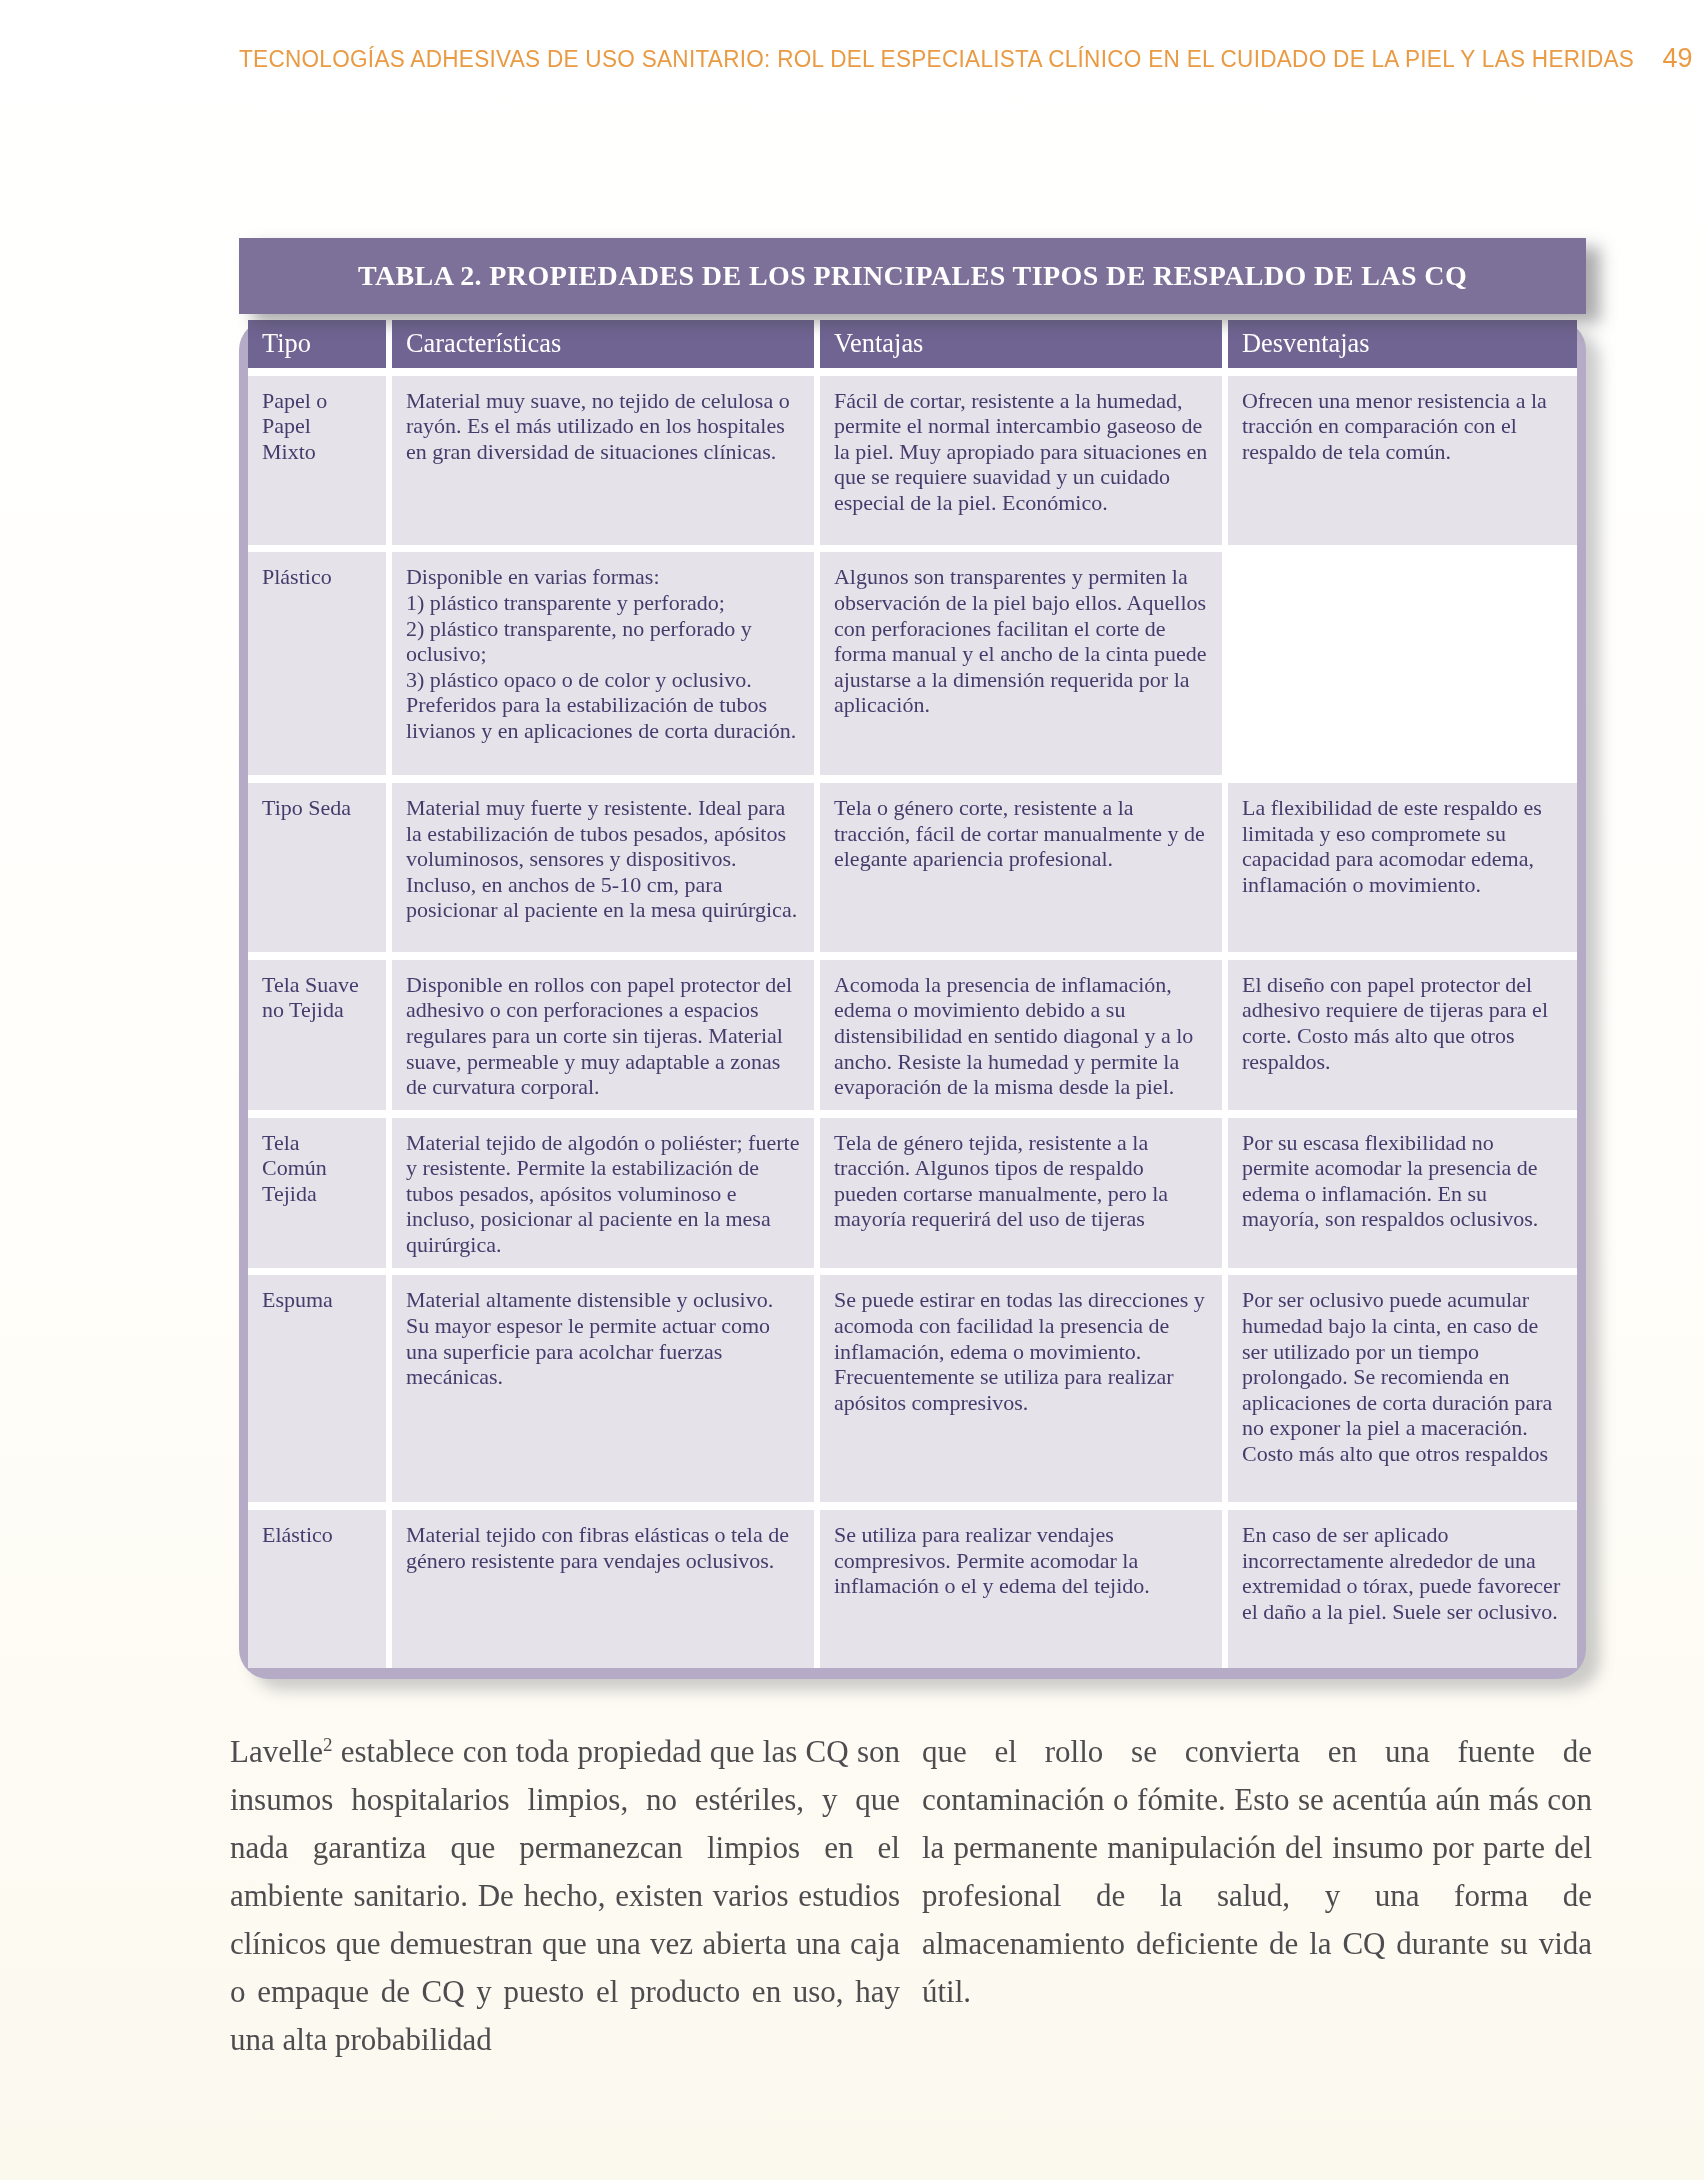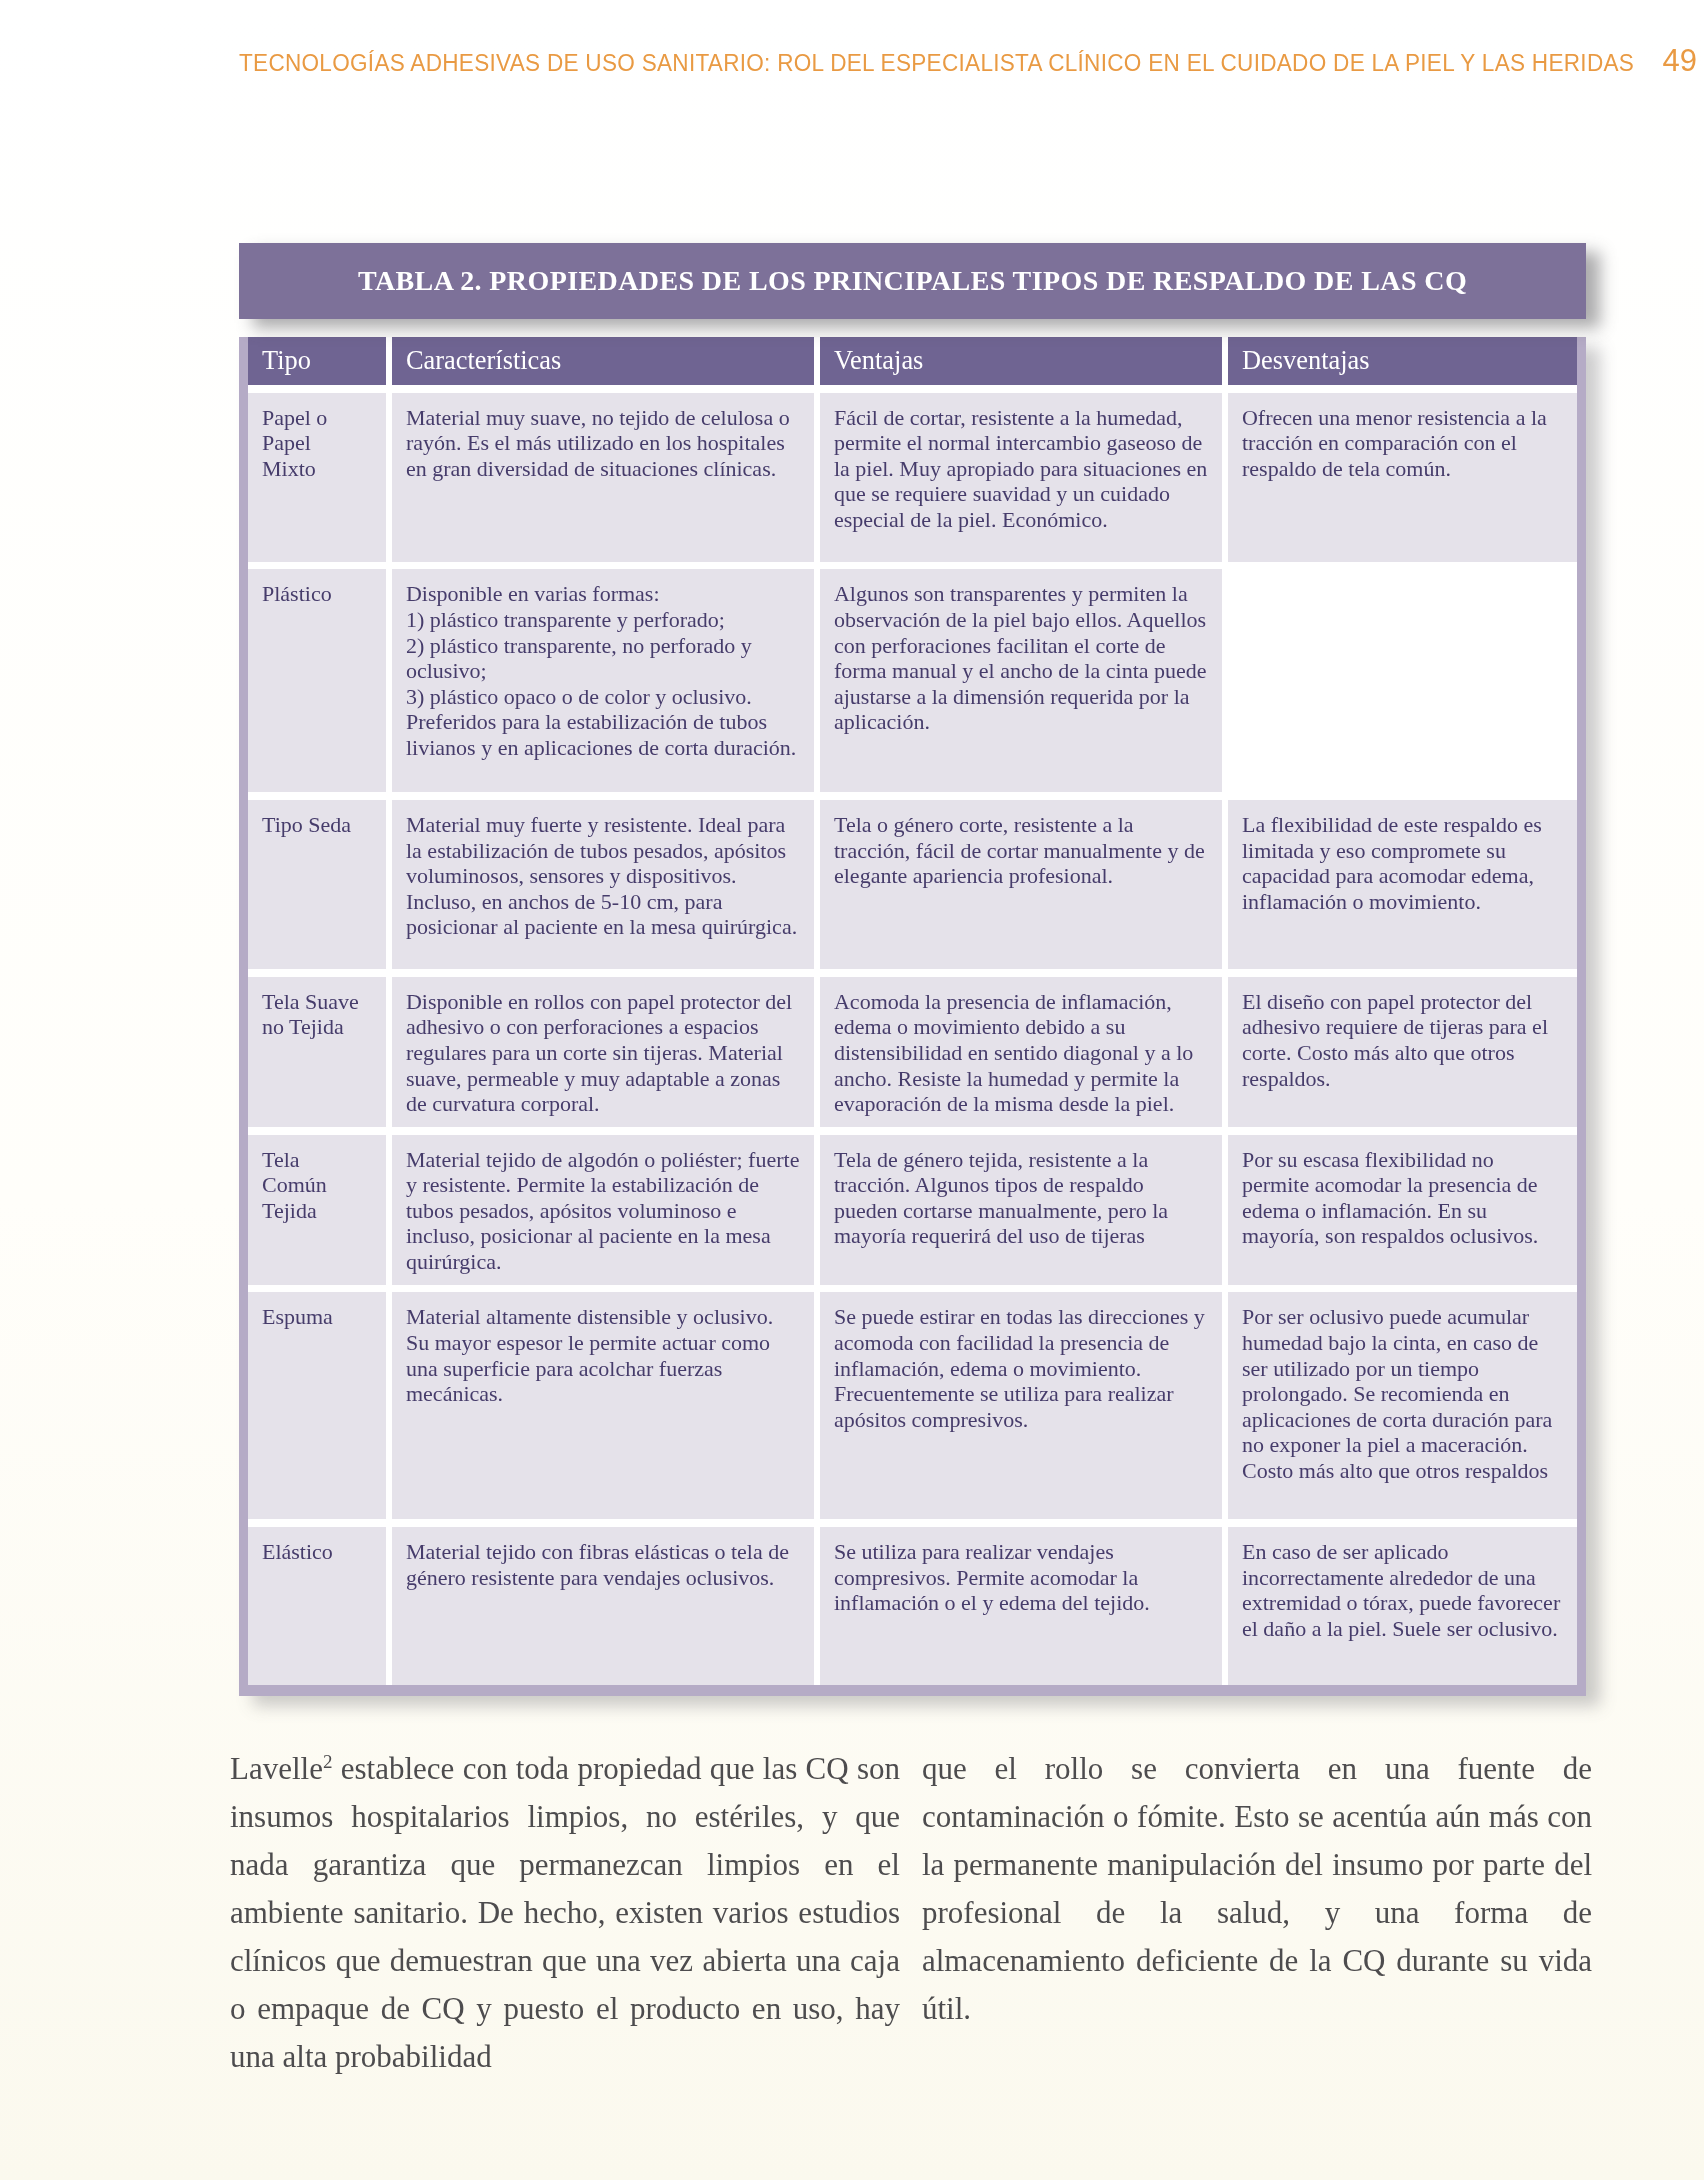--- a/index.html
+++ b/index.html
@@ -21,35 +21,36 @@
     --bodytext:#4d4c4e;
   }
   
   .running-head{
     margin:43px 118px 0 239px;
     display:flex;justify-content:space-between;align-items:baseline;
     font-family:"Liberation Sans","DejaVu Sans",sans-serif;
     color:var(--orange);
   }
   .rh-title{font-size:23px;letter-spacing:0.3px;white-space:nowrap;transform:scaleX(.98);transform-origin:left center;}
-  .rh-page{font-size:31px;}
+  .rh-page{font-size:27px;}
   
   .table-block{margin:164px 118px 0 239px;width:1347px;}
   .table-title{
     height:76px;background:var(--band);
     display:flex;align-items:center;justify-content:center;
     color:#fff;font-size:28px;letter-spacing:0.4px;font-weight:600;
     box-shadow:13.6px 8.5px 15.3px rgba(70,70,75,.45);
     position:relative;z-index:2;
   }
   .table-frame{
-    margin-top:18px;
+    margin-top:6px;
     background:var(--frame);
     padding:0 9.4px 11px 9.4px;
     box-shadow:13.6px 10.2px 15.3px rgba(90,90,95,.30);
+    border-radius:30px;
   }
   .table-grid{background:#fff;display:flex;flex-direction:column;gap:7.7px;}
   .tr{
     display:grid;
     grid-template-columns:138px 422px 402px 1fr;
     gap:0 6px;
     background:#fff;
   }
   .tr.head{min-height:48px;}
   .tr:nth-child(2){min-height:169px;}

